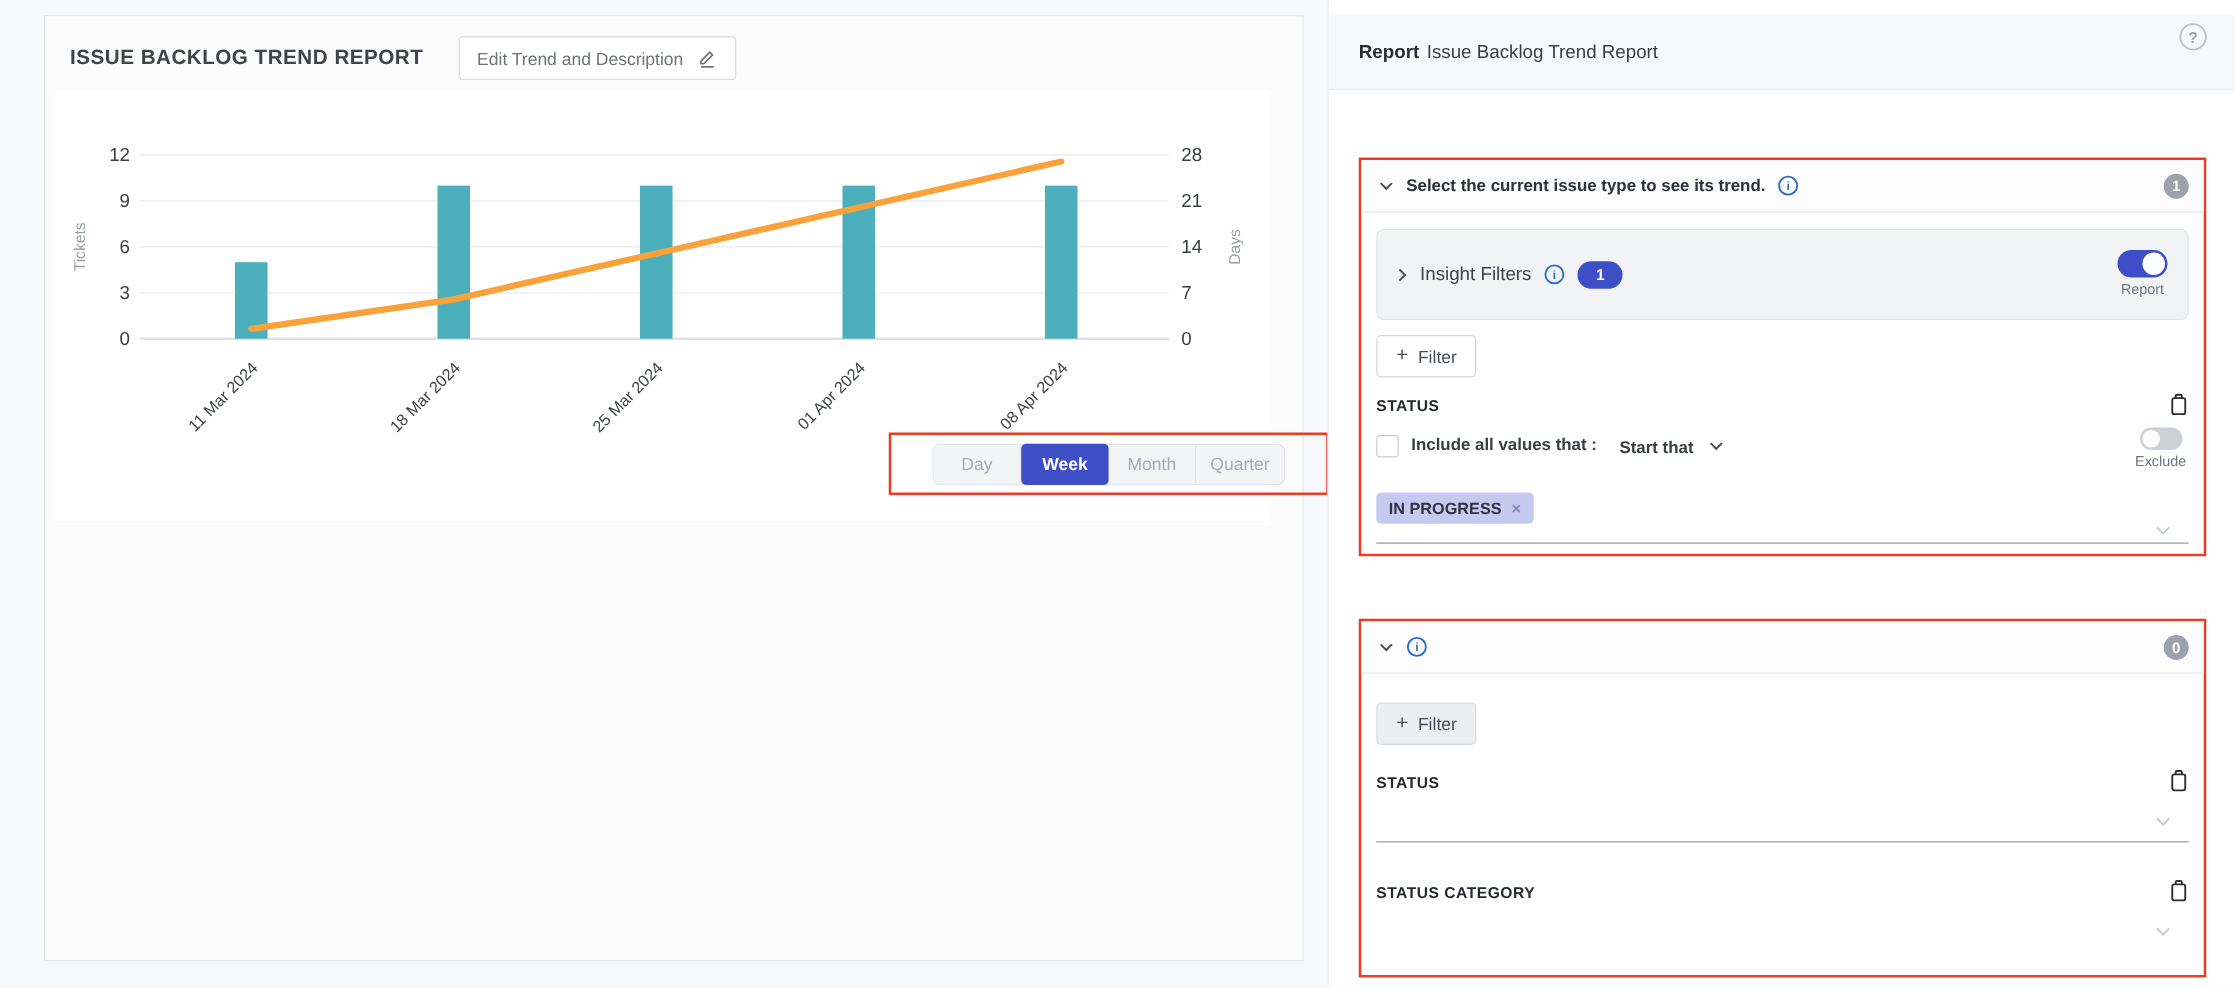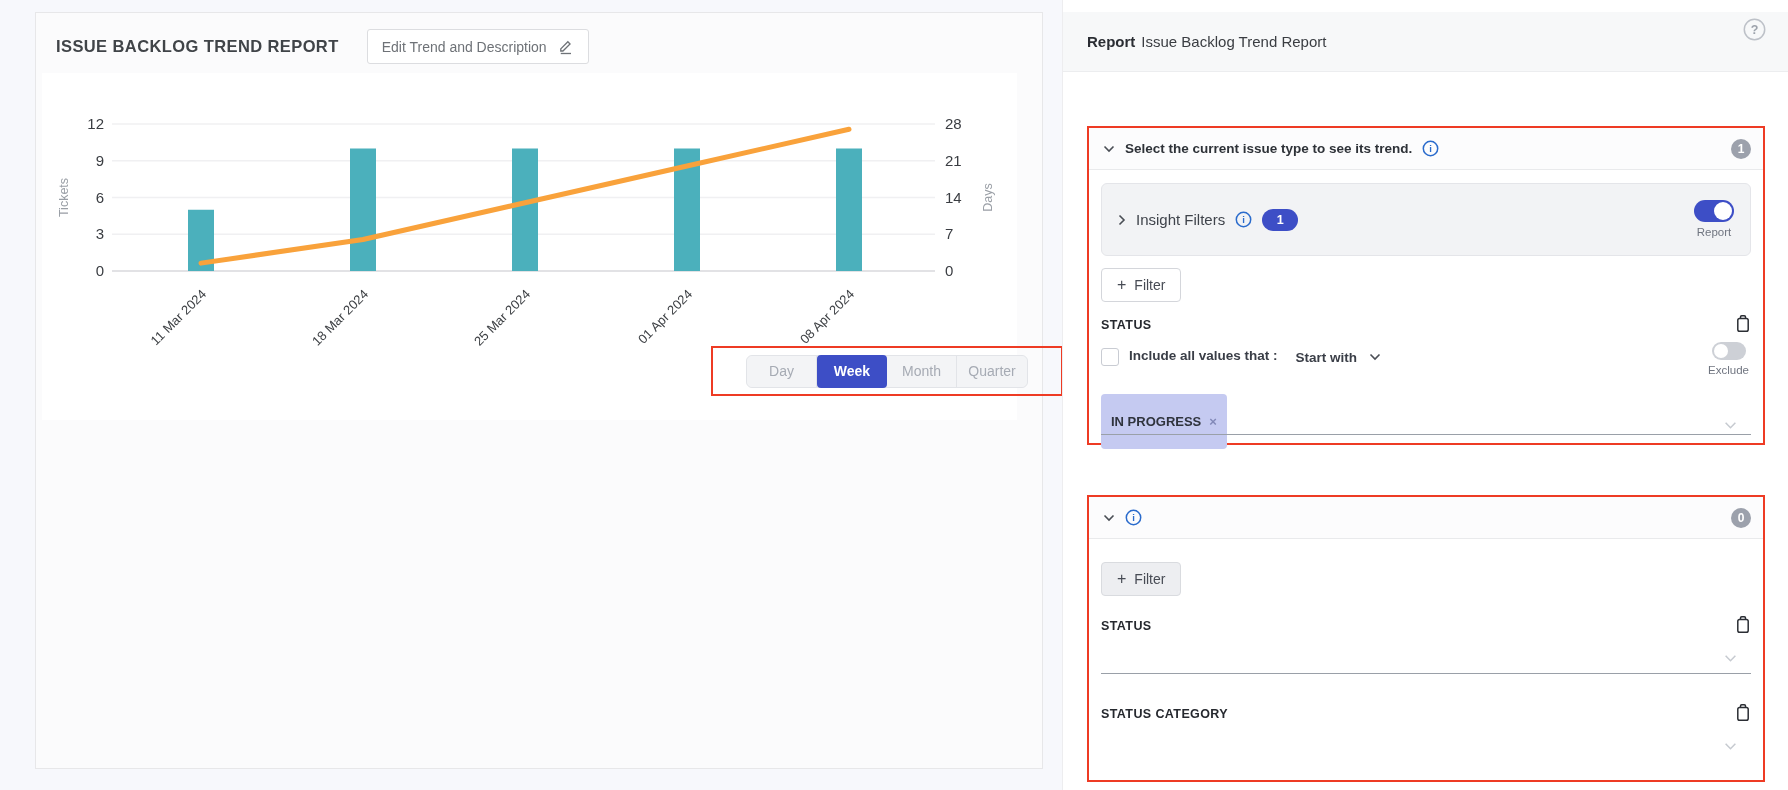--- a/index.html
+++ b/index.html
@@ -91,21 +91,21 @@
   .field-label { font-size:12.5px; font-weight:800; color:#26292F; letter-spacing:.4px; }
   .trash-btn { background:none; border:none; cursor:pointer; padding:0; }
   .include-row { position:absolute; left:12px; top:220px; display:flex; gap:10px; }
   .checkbox { width:18px; height:18px; border:1.5px solid #C9CCD3; border-radius:3px; background:#FFF; cursor:pointer; }
   .include-label { font-size:13.5px; font-weight:600; color:#3A3E47; }
   .dropdown { display:flex; align-items:center; gap:12px; margin-left:8px; cursor:pointer; }
   .dropdown .dd-label { font-size:13.5px; font-weight:600; color:#3A3E47; }
   .chip-row { position:absolute; left:12px; top:266px; }
   .chip {
     display:inline-flex; align-items:center; gap:8px; background:var(--chipbg);
-    border-radius:4px; padding:20px 10px; font-size:13px; font-weight:600; color:#2F333D; cursor:pointer;
+    border-radius:4px; padding:5px 10px; font-size:13px; font-weight:600; color:#2F333D; cursor:pointer;
   }
   .chip .x { color:#8289B8; font-size:13px; cursor:pointer; }
   .select-underline { position:absolute; left:12px; right:12px; border-bottom:1px solid #9AA0A8; }
   .select-chevron { position:absolute; right:26px; color:#C6CAD0; cursor:pointer; }
   .chev { color:#4A4E55; display:flex; }
   svg text { font-family:"Liberation Sans", sans-serif; }
 </style>
 </head>
 <body style="--teal: #4BB0BC; --orange: #F9A23B; --indigo: #3D4EC6; --tabblue: #2969C8; --infoblue: #2A6BCC; --red: #EE3B24; --badge: #9CA1AC; --chipbg: #C5CAF1;">
 
@@ -235,21 +235,21 @@
           <path d="M5.5 4.5 V3 a1.2 1.2 0 0 1 1.2 -1.2 h2.6 a1.2 1.2 0 0 1 1.2 1.2 V4.5"></path>
           <rect x="2.8" y="4.5" width="10.4" height="12.8" rx="1.8"></rect>
         </svg>
       </button>
     </div>
 
     <div class="include-row">
       <div class="checkbox"></div>
       <span class="include-label">Include all values that :</span>
       <div class="dropdown">
-        <span class="dd-label">Start with</span>
+        <span class="dd-label">Start that</span>
         <span class="chev">
           <svg width="12" height="8" viewBox="0 0 12 8" fill="none" stroke="currentColor" stroke-width="1.6">
               <path d="M1.5 1.5 L6 6 L10.5 1.5"></path>
             </svg>
         </span>
       </div>
     </div>
     <div class="toggle-wrap" style="top:214px; right:14px;">
       <div class="toggle off">
           <div class="knob"></div>

